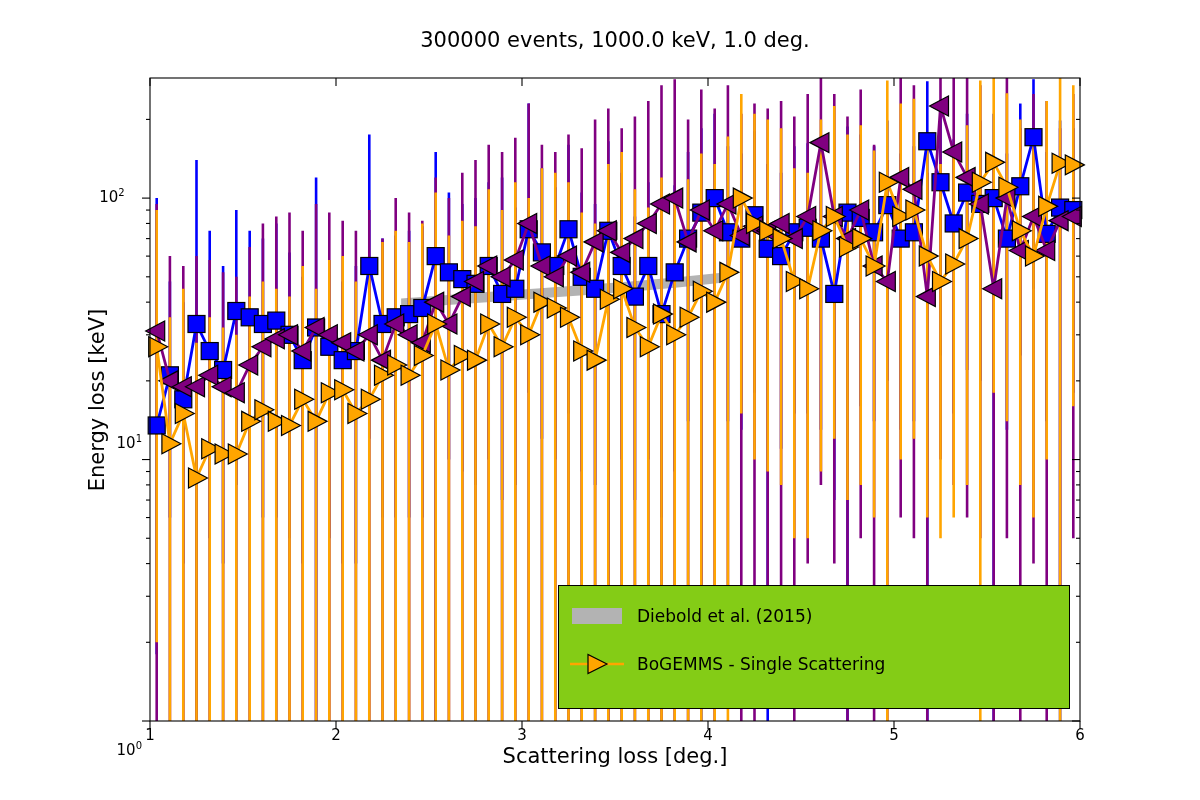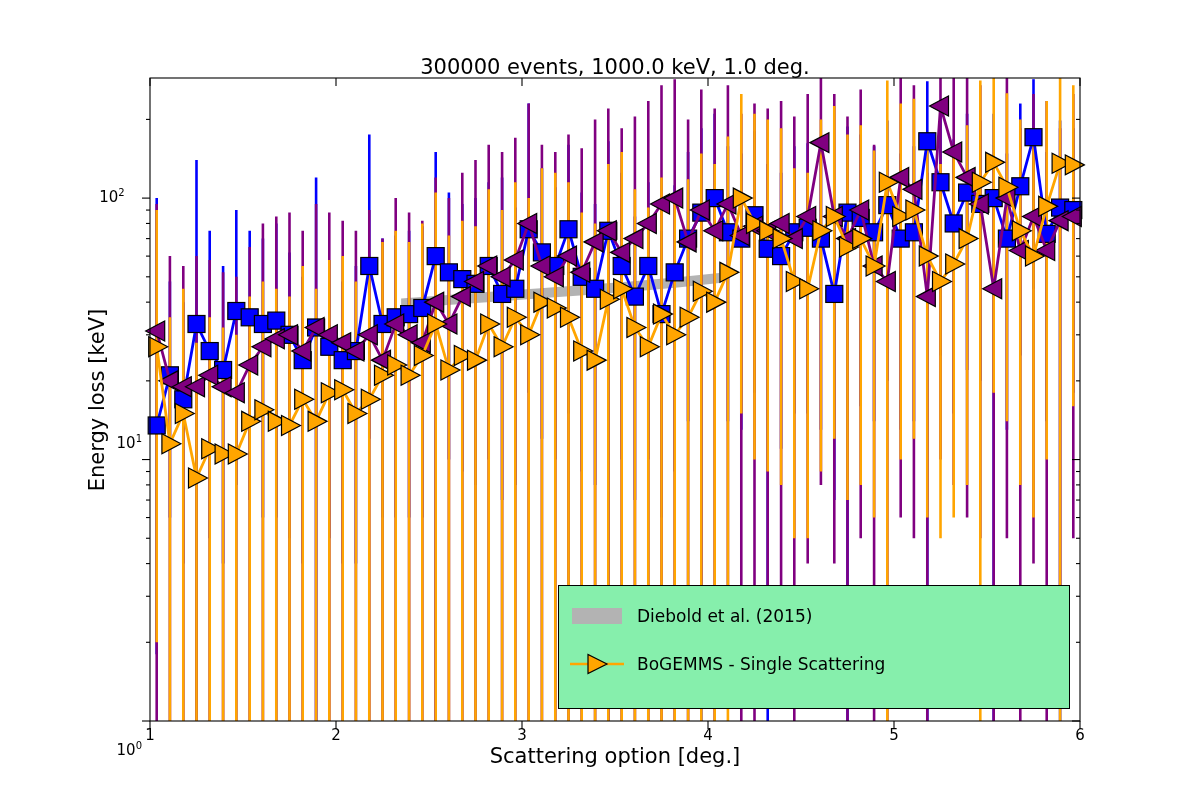--- a/index.html
+++ b/index.html
@@ -3,21 +3,21 @@
 <meta charset="utf-8">
 <style>
   html,body{margin:0;padding:0;background:#fff;}
   #figure{
     position:relative;width:1200px;height:800px;background:#ffffff;
     font-family:"DejaVu Sans","Liberation Sans",sans-serif;color:#000;
     overflow:hidden;
   }
   #chart-svg{position:absolute;left:0;top:0;}
   .fig-title{
-    position:absolute;left:150px;width:930px;top:55px;text-align:center;
+    position:absolute;left:150px;width:930px;top:28px;text-align:center;
     font-size:21px;color:#000;
   }
   .x-label{
     position:absolute;left:150px;width:930px;top:744px;text-align:center;
     font-size:21px;color:#000;
   }
   .y-label{
     position:absolute;left:97px;top:400px;font-size:21px;color:#000;
     transform:translate(-50%,-50%) rotate(-90deg);white-space:nowrap;
   }
@@ -25,21 +25,21 @@
     position:absolute;top:726px;width:40px;margin-left:-20px;text-align:center;
     font-size:15px;color:#000;
   }
   .y-tick-label{
     position:absolute;right:1058px;width:60px;text-align:right;
     font-size:15px;color:#000;
   }
   .y-tick-label sup{font-size:10px;}
   #legend{
     position:absolute;left:558px;top:585px;width:512px;height:124px;
-    background:#86efac;border:1px solid #000;box-sizing:border-box;
+    background:#84cc16;border:1px solid #000;box-sizing:border-box;
     padding:6px 8px 20px 10px;display:flex;flex-direction:column;justify-content:space-around;
   }
   .legend-row{display:flex;align-items:center;height:28px;}
   .legend-handle{width:56px;height:22px;flex:0 0 56px;margin-right:12px;position:relative;}
   .legend-patch{position:absolute;left:3px;top:3px;width:50px;height:16px;}
   .legend-label{font-size:17px;color:#000;white-space:nowrap;}
 </style>
 </head>
 <body>
 
@@ -535,21 +535,21 @@
         <line x1="146" y1="210.06978458149132" x2="150" y2="210.06978458149132"></line>
         <line x1="1080" y1="210.06978458149132" x2="1076" y2="210.06978458149132"></line>
         <line x1="142" y1="198.10664060306897" x2="150" y2="198.10664060306897"></line>
         <line x1="1080" y1="198.10664060306897" x2="1072" y2="198.10664060306897"></line>
         <line x1="146" y1="119.40334774707753" x2="150" y2="119.40334774707753"></line>
         <line x1="1080" y1="119.40334774707753" x2="1076" y2="119.40334774707753"></line>
       </g>
     </svg>
 
   <div class="fig-title">300000 events, 1000.0 keV, 1.0 deg.</div>
-  <div class="x-label">Scattering option [deg.]</div>
+  <div class="x-label">Scattering loss [deg.]</div>
   <div class="y-label">Energy loss [keV]</div>
 
   <div id="tick-labels">
       <div class="x-tick-label" style="left: 150px;">1</div>
       <div class="x-tick-label" style="left: 336px;">2</div>
       <div class="x-tick-label" style="left: 522px;">3</div>
       <div class="x-tick-label" style="left: 708px;">4</div>
       <div class="x-tick-label" style="left: 894px;">5</div>
       <div class="x-tick-label" style="left: 1080px;">6</div>
       <div class="y-tick-label" style="top: 740px;"><span>10</span><sup>0</sup></div>

